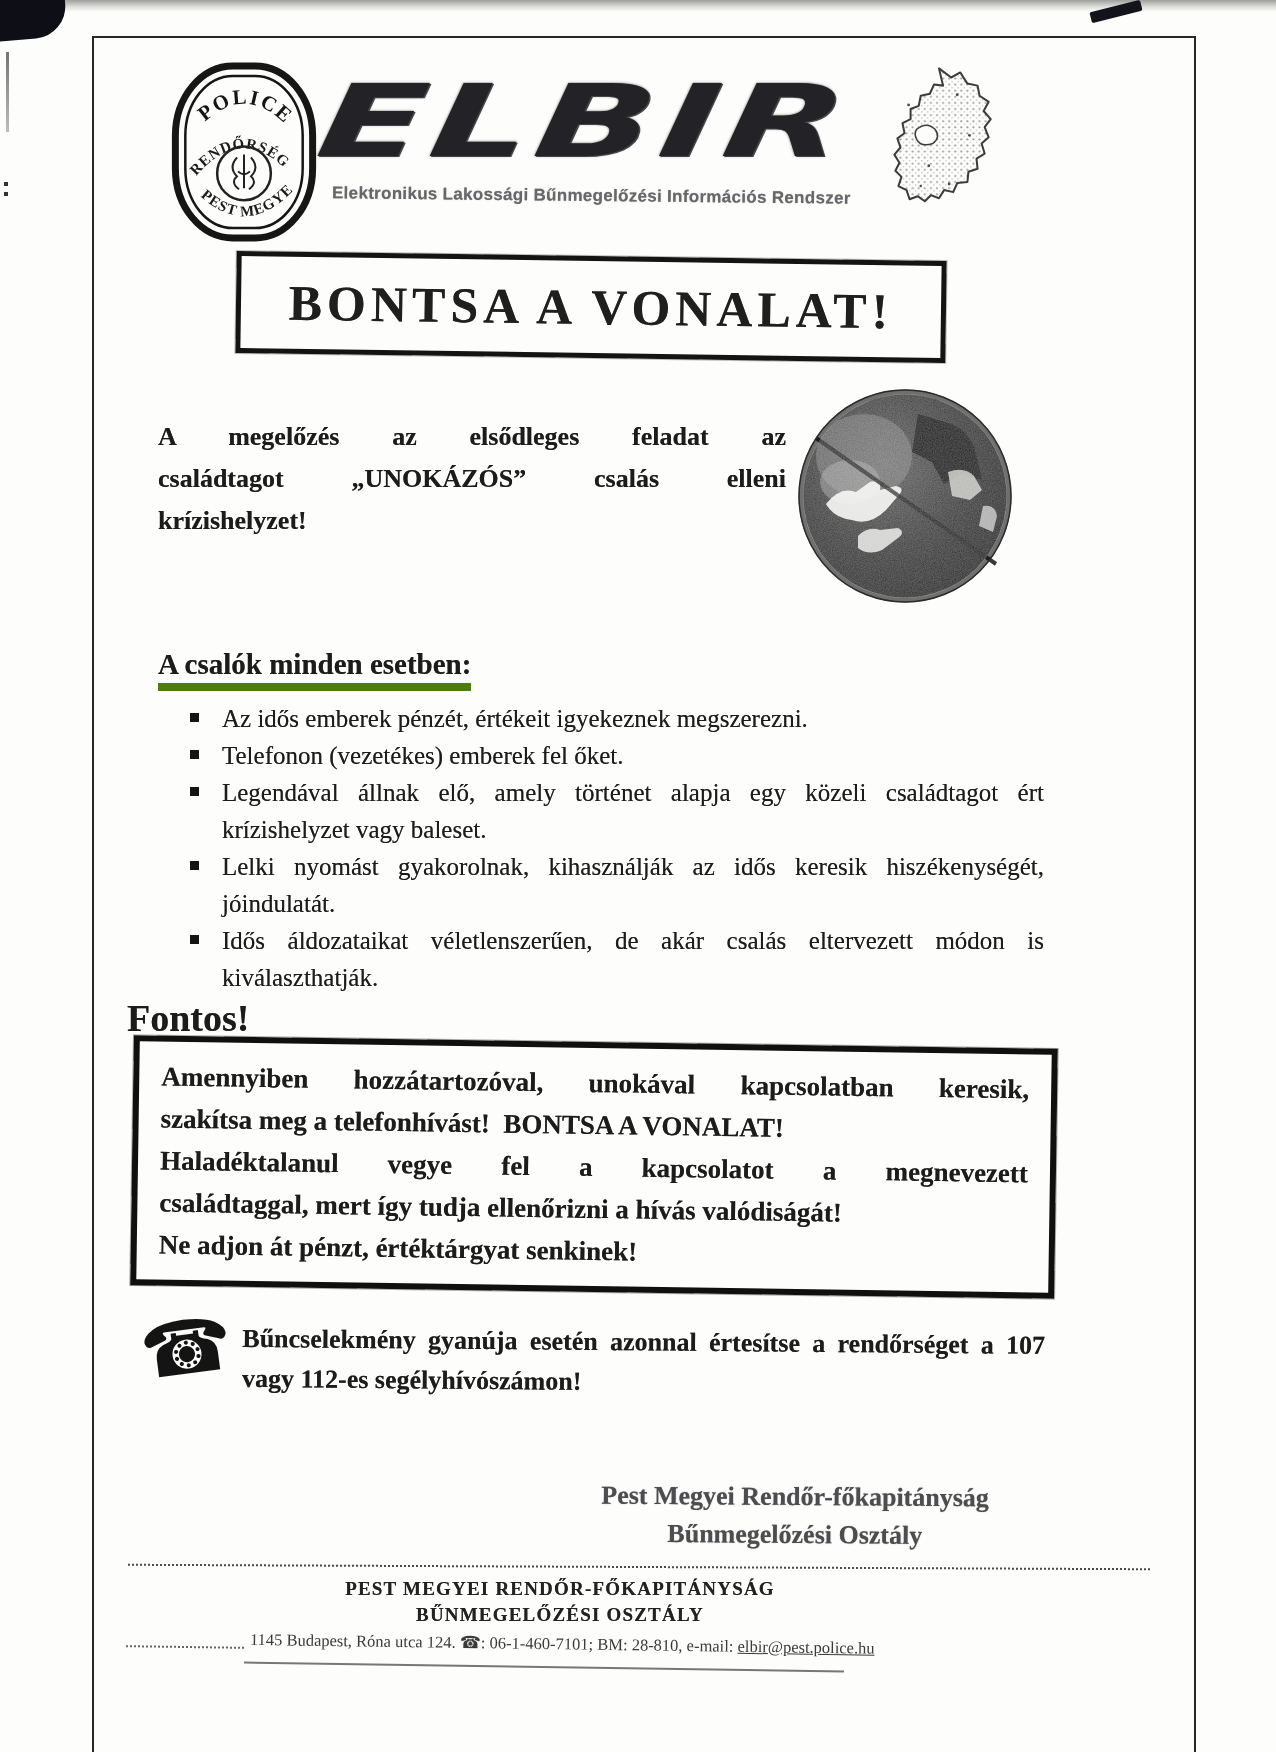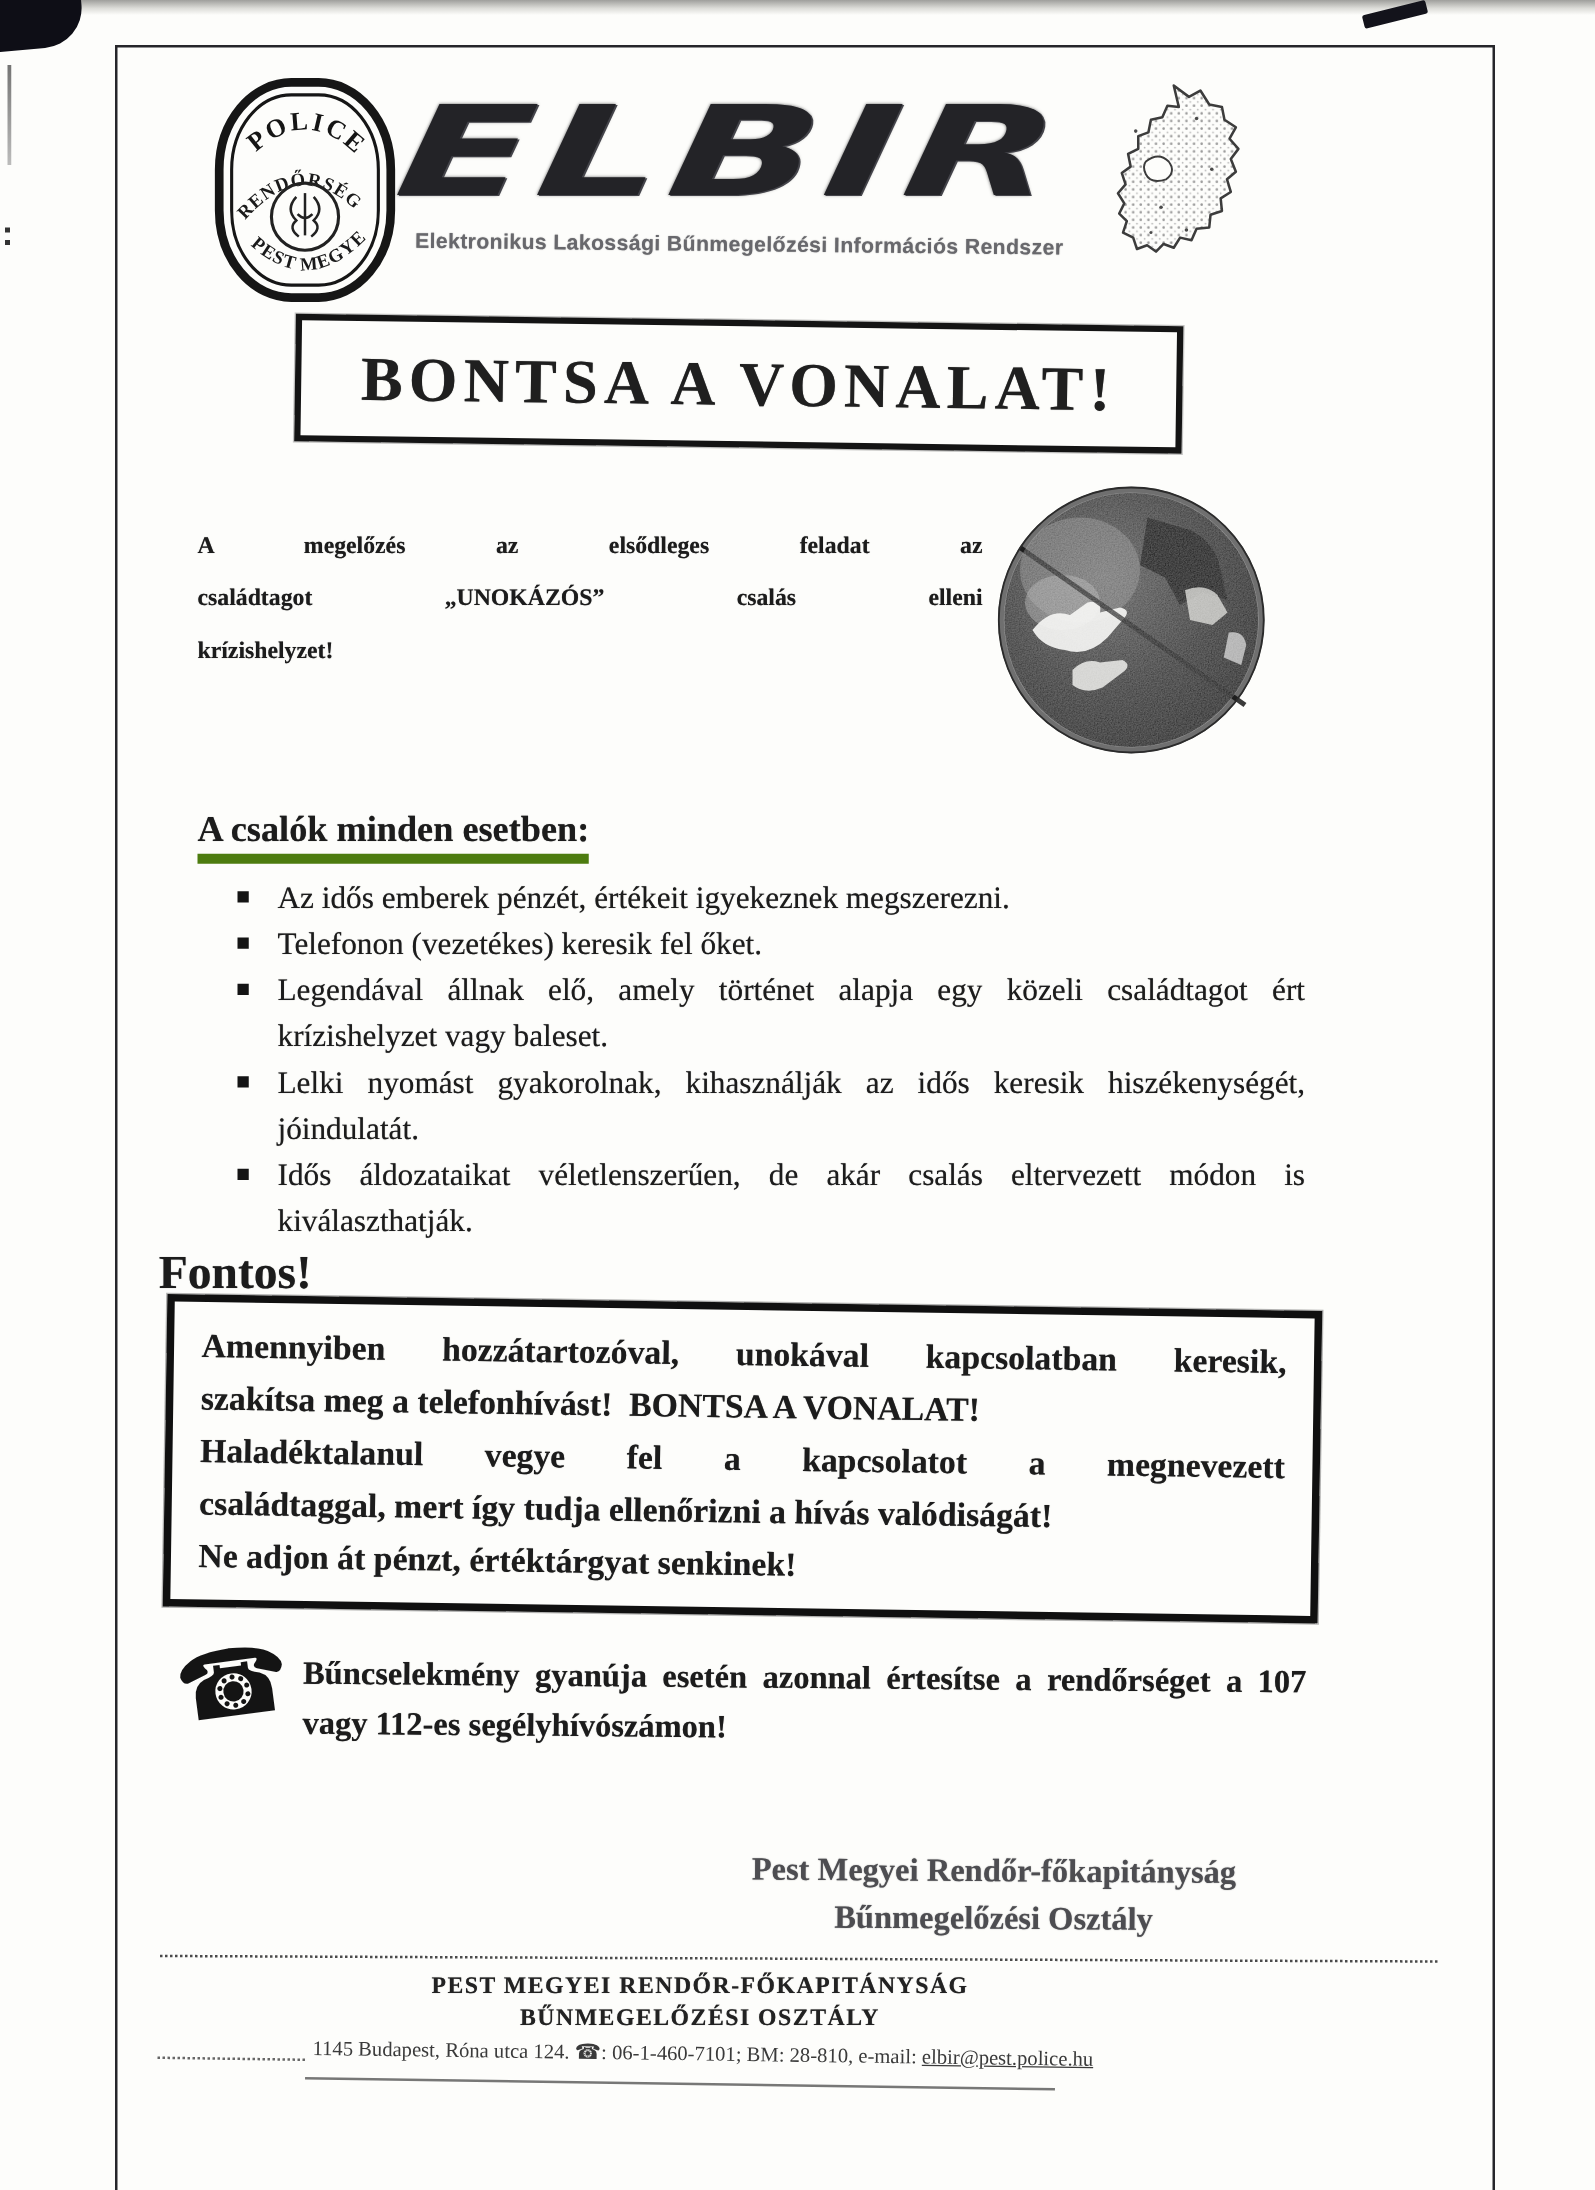--- a/index.html
+++ b/index.html
@@ -29,21 +29,21 @@
         text-shadow:0 0 1px #9a9a9a;}
   .map{left:868px;top:64px;width:142px;height:168px;}
 
   
   .title-box{left:236px;top:256px;width:700px;height:92px;border:5px solid #141414;
         display:flex;align-items:center;justify-content:center;transform:rotate(.8deg);
         box-shadow:0 0 0 1px rgba(20,20,20,.25);}
   .title-box span{font-size:50px;font-weight:bold;letter-spacing:5px;color:#1f1f1f;}
 
   
-  .intro{left:158px;top:416px;width:628px;font-size:19px;font-weight:bold;line-height:42px;}
+  .intro{left:158px;top:416px;width:628px;font-size:26px;font-weight:bold;line-height:42px;}
   .stretch{text-align:justify;text-align-last:justify;}
   .burglar{left:798px;top:386px;width:215px;height:220px;}
 
   
   .list-heading{left:158px;top:648px;font-size:29px;font-weight:bold;
         border-bottom:8px solid #4d7c0f;padding-bottom:2px;display:inline-block;}
   .bullets{left:182px;top:700px;width:862px;margin:0;padding:0;list-style:none;}
   .bullets li{position:relative;padding-left:40px;font-size:25px;font-weight:normal;line-height:37px;text-align:justify;}
   .bullets li::before{content:"";position:absolute;left:8px;top:13px;width:9px;height:9px;background:#141414;}
 
@@ -167,21 +167,21 @@
     <path d="M28,118 q14,-18 30,-12 l14,-10 q12,-3 10,8 l16,-4 q10,2 2,10 l-12,14 q-16,16 -34,10 q-18,-2 -26,-16 z" fill="#f2f2f0" opacity="0.92"></path>
     <path d="M60,150 q10,-10 22,-6 l18,-2 q8,4 0,10 l-16,12 q-14,6 -24,-2 z" fill="#e8e8e4" opacity="0.85"></path>
     <path d="M18,52 L198,178" stroke="#0a0a0a" stroke-width="4" opacity="0.8"></path>
     <circle cx="107" cy="110" r="102" fill="#ffffff" filter="url(#grain)" opacity="0.3"></circle>
     <circle cx="107" cy="110" r="106" fill="none" stroke="#2b2b2b" stroke-width="1.5"></circle>
   </svg>
 
   <div class="abs list-heading inkish">A csalók minden esetben:</div>
   <ul class="abs bullets inkish">
     <li>Az idős emberek pénzét, értékeit igyekeznek megszerezni.</li>
-    <li>Telefonon (vezetékes) keresik fel őket.</li>
+    <li>Telefonon (vezetékes) emberek fel őket.</li>
     <li>Legendával állnak elő, amely történet alapja egy közeli családtagot ért krízishelyzet vagy baleset.</li>
     <li>Lelki nyomást gyakorolnak, kihasználják az idős keresik hiszékenységét, jóindulatát.</li>
     <li>Idős áldozataikat véletlenszerűen, de akár csalás eltervezett módon is kiválaszthatják.</li>
   </ul>
 
   <div class="abs fontos inkish">Fontos!</div>
   <div class="abs imp-box inkish">
     <div class="box-line stretch">Amennyiben hozzátartozóval, unokával kapcsolatban keresik,</div>
     <div class="box-line keep-sp">szakítsa meg a telefonhívást!  BONTSA A VONALAT!</div>
     <div class="box-line stretch">Haladéktalanul vegye fel a kapcsolatot a megnevezett</div>

